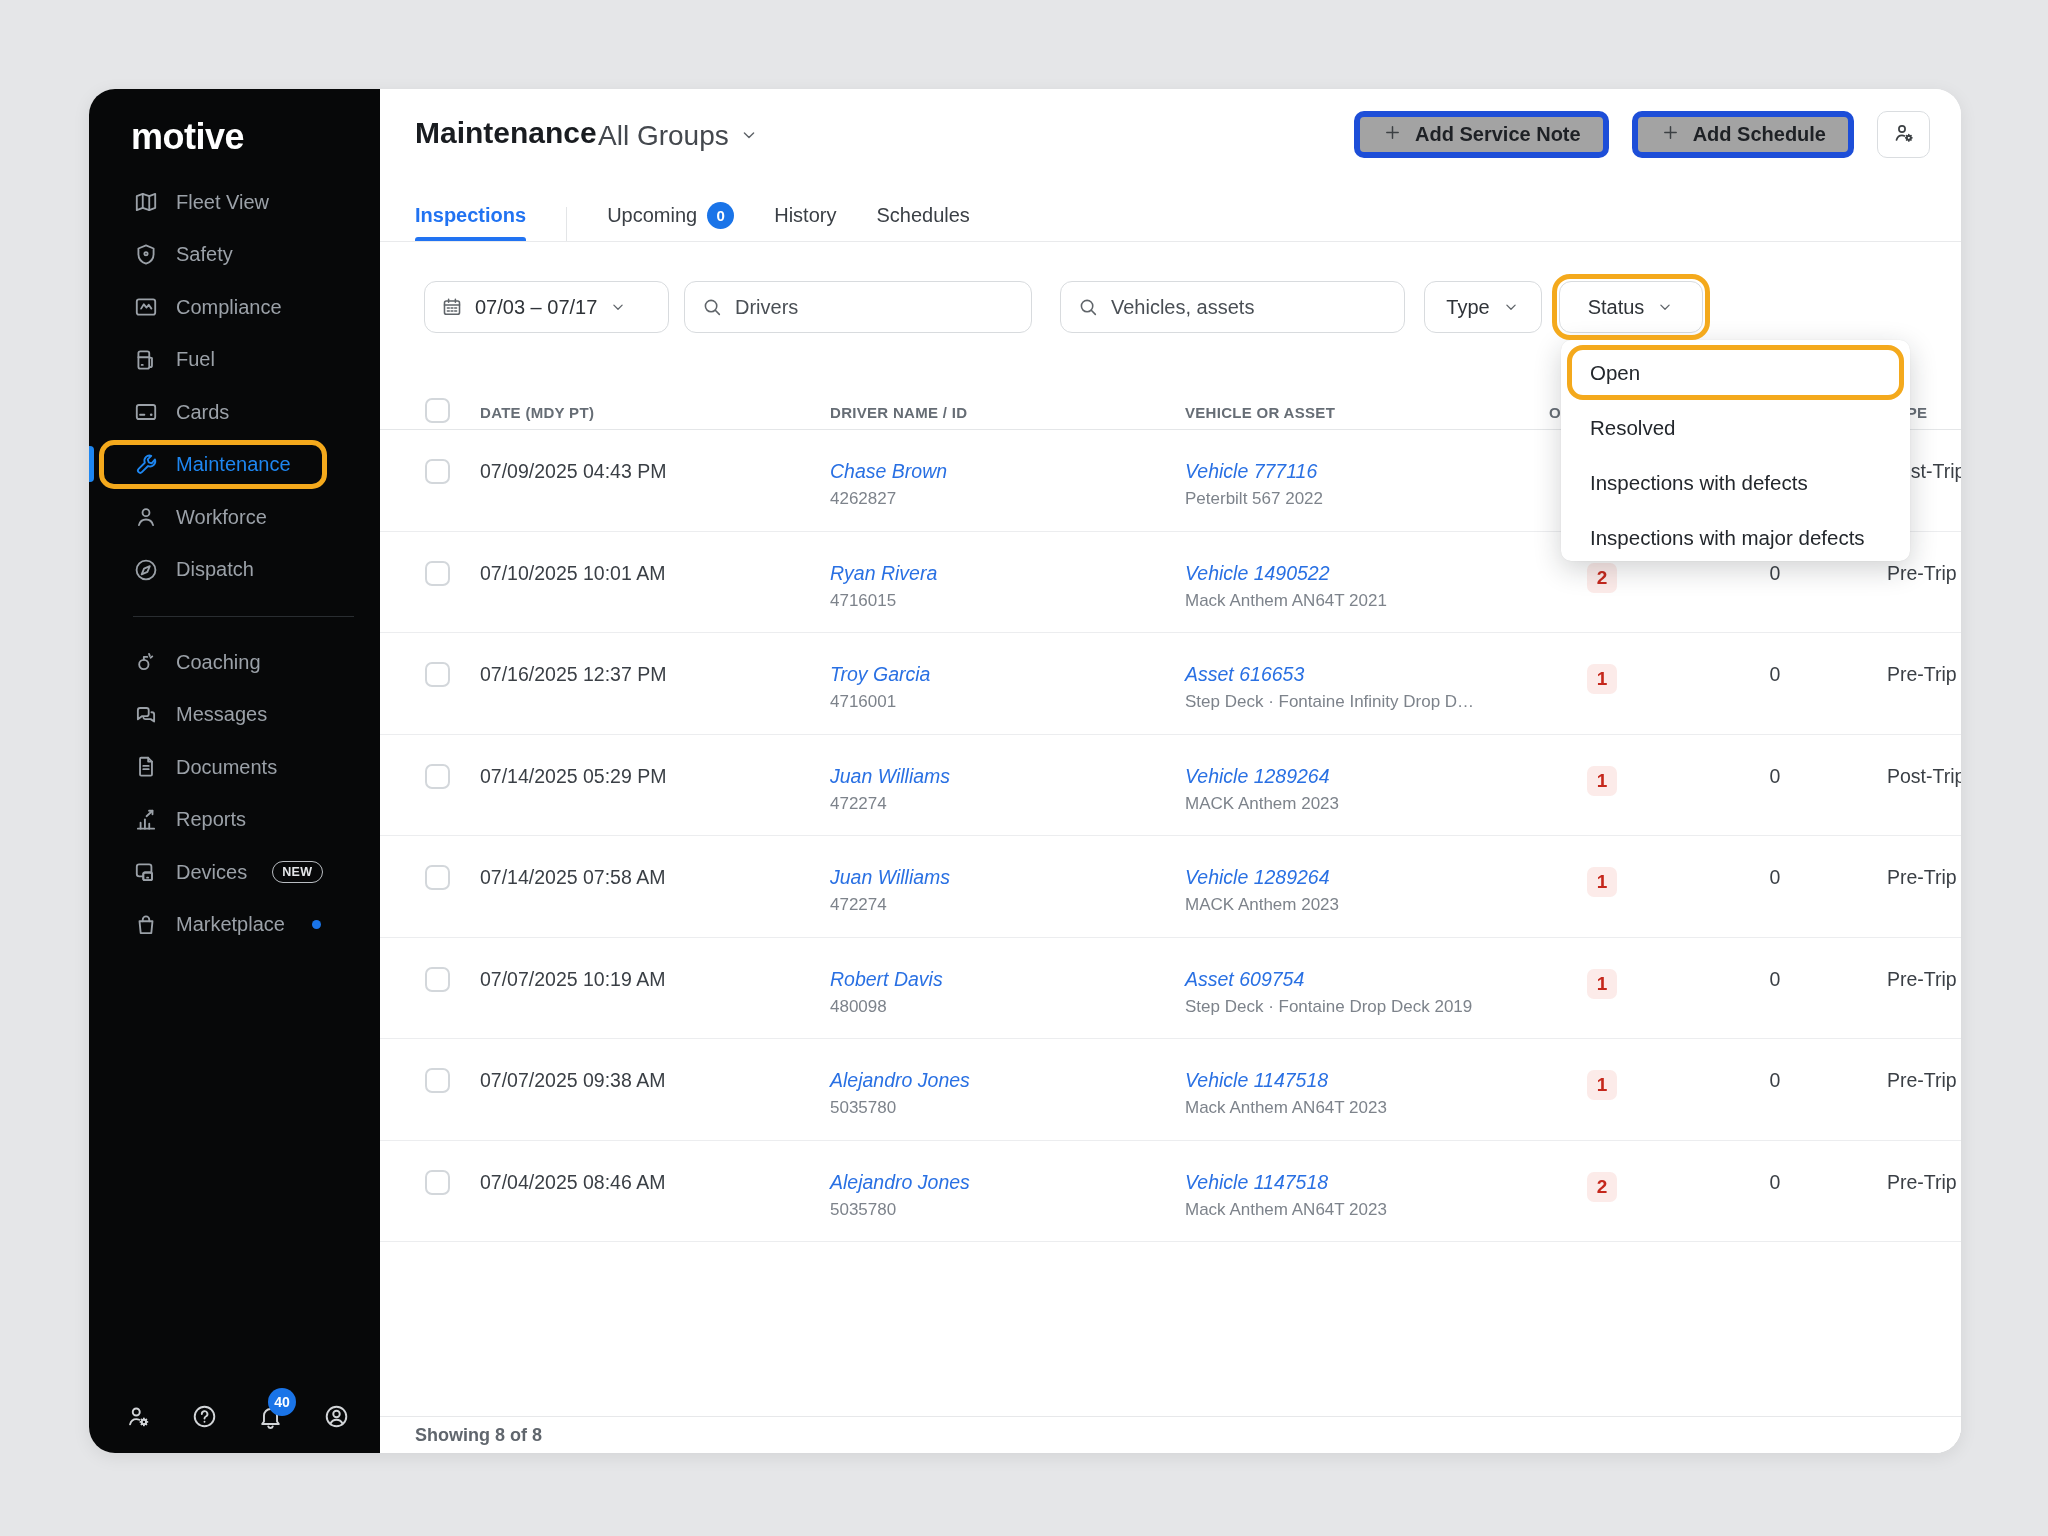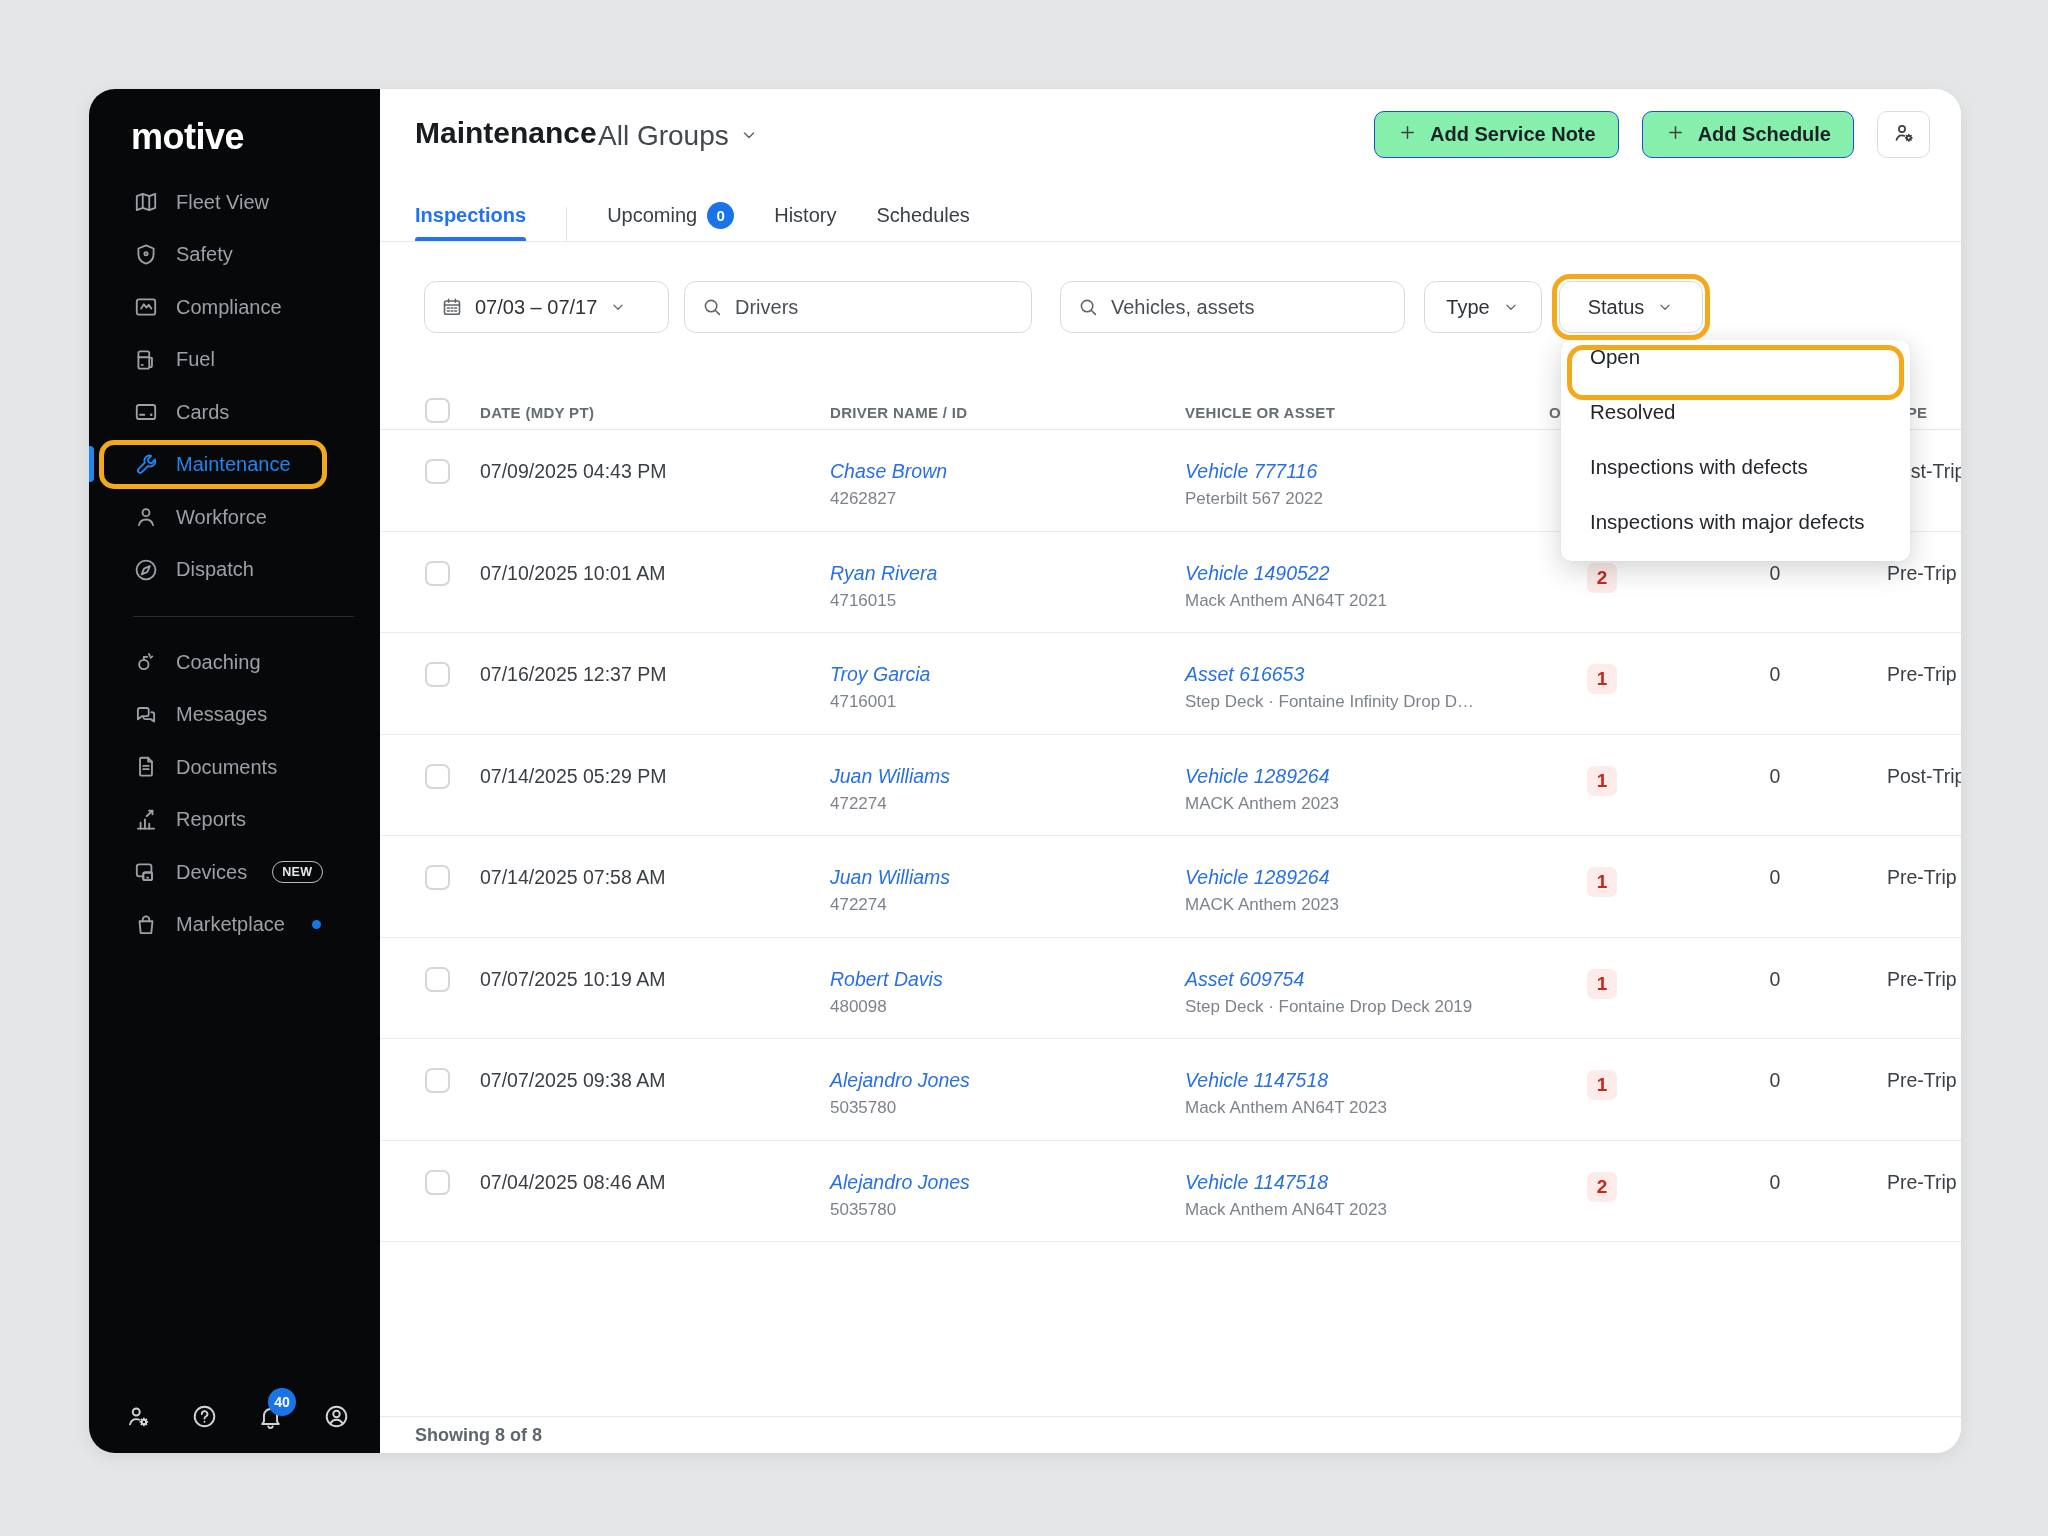--- a/index.html
+++ b/index.html
@@ -37,21 +37,21 @@
 
   
   .main { flex:1; position:relative; background:#fff; overflow:hidden; }
 
   .page-title { position:absolute; top:27px; left:35px; font-size:30px; font-weight:700; color:#191c20; }
   .group-filter { position:absolute; top:31px; left:218px; display:flex; align-items:center; gap:10px;
                   font-size:28px; color:#44484e; cursor:pointer; }
   .group-filter svg { width:20px; height:20px; color:#5f6469; margin-top:4px; }
 
   .header-actions { position:absolute; top:22px; right:31px; display:flex; gap:23px; align-items:center; }
-  .btn { height:47px; padding:0 22px; border:1px solid #1d4ed8; border-radius:10px; background:#86efac;
+  .btn { height:47px; padding:0 22px; border:6px solid #1d4ed8; border-radius:10px; background:#a3a3a3;
          display:flex; align-items:center; gap:12px; font-size:20px; font-weight:700; color:#1E2125; cursor:pointer; }
   .btn svg { width:21px; height:21px; color:#3c4043; }
   .icon-btn { width:53px; height:47px; border:1px solid #DADDE0; border-radius:10px; background:#fff;
               display:flex; align-items:center; justify-content:center; cursor:pointer; color:#3c4043; }
   .icon-btn svg { width:24px; height:24px; }
 
   .tabs { position:absolute; top:101px; left:35px; height:51px; display:flex; align-items:flex-end; gap:40px; }
   .tabs-border { position:absolute; top:152px; left:0; right:0; height:1px; background:#E9EAEC; }
   .tab { height:51px; display:flex; align-items:center; font-size:20px; color:#3A3F45; position:relative; cursor:pointer; }
   .tab.active { color:#2173F2; font-weight:600; }
@@ -74,21 +74,21 @@
   .f-input input::placeholder { color:#4a4f55; opacity:1; }
   .f-type { left:1044px; width:118px; justify-content:center; gap:12px; font-weight:500; }
   .f-status { left:1179px; width:144px; justify-content:center; gap:12px; font-weight:500; }
   .status-ring { position:absolute; left:1172px; top:185px; width:158px; height:66px;
                  border:5px solid #F4A91C; border-radius:18px; pointer-events:none; z-index:31; }
 
   
   .dropdown { position:absolute; left:1181px; top:251px; width:349px; height:221px; background:#fff;
               border-radius:10px; box-shadow:0 8px 28px rgba(25,28,33,.2), 0 0 1px rgba(0,0,0,.12);
               z-index:30; padding-top:5px; }
-  .dd-option { height:55px; display:flex; padding-left:29px;
+  .dd-option { height:55px; display:flex; align-items:center; padding-left:29px;
                font-size:20.5px; color:#23272c; position:relative; cursor:pointer; }
   .dd-option.highlighted::after { content:''; position:absolute; left:6px; right:6px; top:0; bottom:0;
                border:5px solid #F4A91C; border-radius:16px; pointer-events:none; }
 
   
   .grid { display:grid; grid-template-columns:55px 350px 355px 355px 165px 140px 1fr; padding-left:45px; }
   .thead { position:absolute; top:306px; left:0; right:0; height:35px; align-items:center;
            border-bottom:1px solid #E4E6E8; color:#666D75; font-size:15px; font-weight:700; letter-spacing:.3px; }
   .thead .hc { white-space:nowrap; overflow:visible; }
   .h-open { padding-left:9px; }

